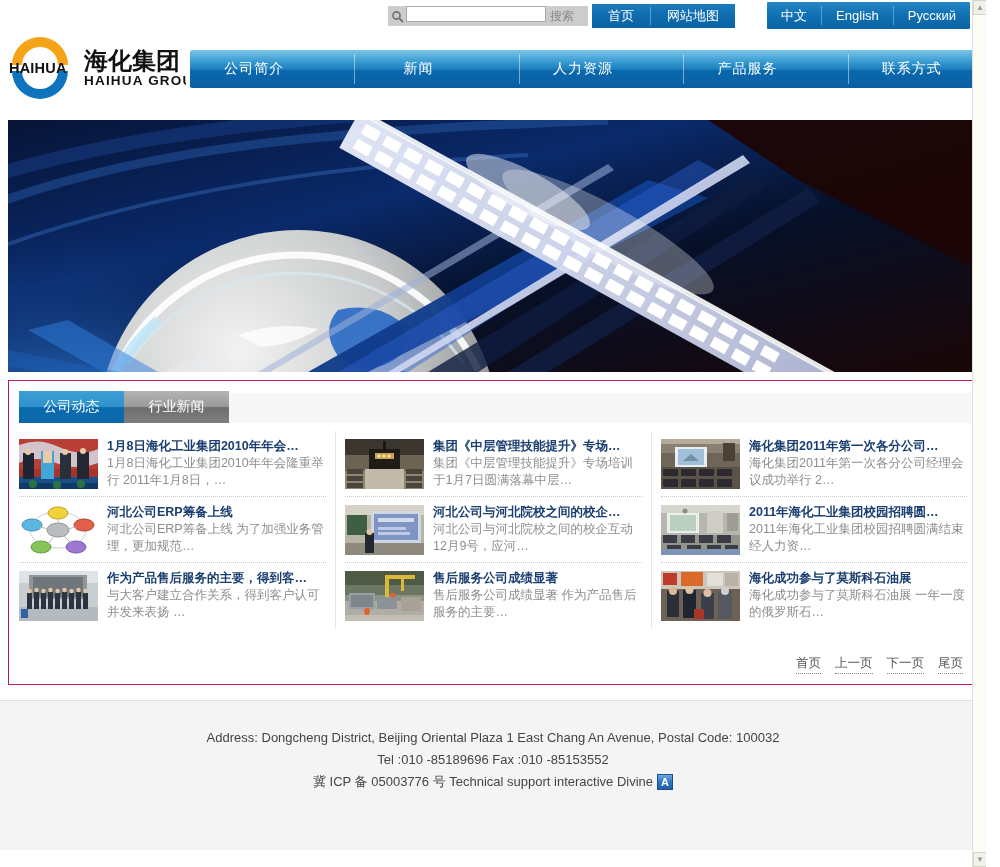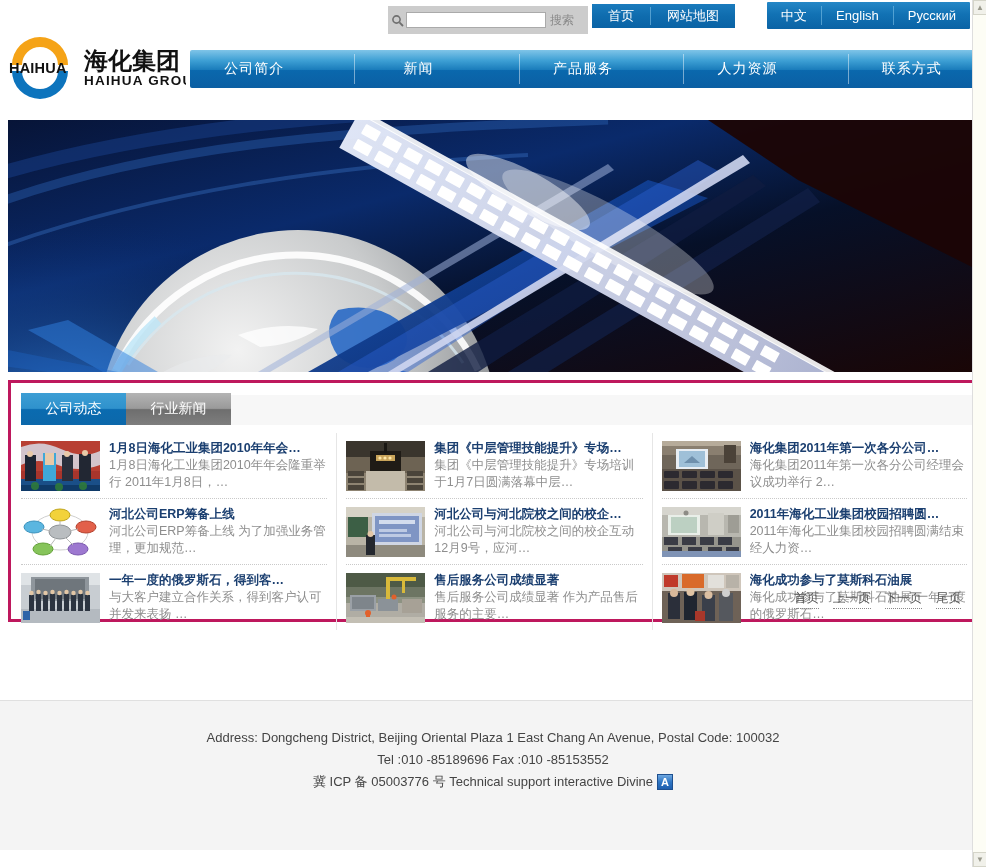--- a/index.html
+++ b/index.html
@@ -11,21 +11,21 @@
     font-size:13px;
   }
   .page { width:986px; height:867px; position:relative; overflow:hidden; background:#fff; }
 
   
   .topbar {
     height:33px; width:986px; position:relative;
   }
   .search-wrap {
     position:absolute; left:388px; top:6px;
-    height:28px; background:#cccccc; display:flex; align-items:center;
+    height:20px; background:#cccccc; display:flex; align-items:flex-start;
     padding:0; width:200px;
   }
   .search-icon {
     width:18px; height:20px; display:flex; align-items:center; justify-content:center;
     color:#7a7a7a; font-size:13px;
   }
   .search-input {
     width:140px; height:16px; border:1px solid #aaa; background:#fff;
     font-size:12px; font-family:"Liberation Sans",sans-serif; padding:0 2px;
     color:#333; outline:none;
@@ -78,22 +78,22 @@
 
   
   .banner {
     position:absolute; left:8px; top:120px; width:970px; height:252px;
     overflow:hidden; background:#04112e;
   }
   .banner svg { display:block; }
 
   
   .content {
-    position:absolute; left:8px; top:380px; width:970px; height:242px;
-    background:#fff; border:3px solid #be185d;
+    position:absolute; left:8px; top:380px; width:970px; height:305px;
+    background:#fff; border:1px solid #be185d;
   }
   .tabs {
     height:32px; display:flex; align-items:flex-end; margin:10px 0 0 10px;
   }
   .tab {
     width:105px; height:32px; display:flex; align-items:center; justify-content:center;
     color:#fff; font-size:14px; cursor:pointer; text-decoration:none;
   }
   .tab.active { background:linear-gradient(to bottom,#3d9ed4 0%, #2f92cd 48%, #0a6bb0 52%, #0c68aa 100%); }
   .tab.inactive { background:linear-gradient(to bottom,#b4b4b4 0%, #9a9a9a 48%, #6e6e6e 52%, #7e7e7e 100%); }
@@ -207,22 +207,22 @@
         <text x="3" y="36" font-family="Liberation Sans, sans-serif" font-size="14.5" font-weight="bold" fill="#111" letter-spacing="0.2">HAIHUA</text>
 
         <text x="78" y="32" font-family="DejaVu Sans, sans-serif" font-size="24" font-weight="bold" fill="#111">海化集团</text>
         <text x="78" y="48" font-family="Liberation Sans, sans-serif" font-size="13.5" font-weight="bold" fill="#111" letter-spacing="1.2">HAIHUA GROUP</text>
       </svg>
     </div>
 
     <div class="mainnav">
       <a class="item" href="#">公司简介</a>
       <a class="item" href="#">新闻</a>
+      <a class="item" href="#">人力资源</a>
       <a class="item" href="#">产品服务</a>
-      <a class="item" href="#">人力资源</a>
       <a class="item" href="#">联系方式</a>
     </div>
   </div>
 
   <div class="banner">
     <svg width="970" height="252" viewBox="0 0 970 252">
       <defs>
         <linearGradient id="bgGrad" x1="0" y1="0" x2="1" y2="1">
           <stop offset="0%" stop-color="#071437"></stop>
           <stop offset="35%" stop-color="#0a2a6b"></stop>
@@ -440,21 +440,21 @@
                   <circle cx="38.5" cy="20" r="2.2"></circle>
                   <circle cx="45.5" cy="19" r="2.2"></circle>
                 <circle cx="52.5" cy="20" r="2.2"></circle>
                   <circle cx="59.5" cy="19" r="2.2"></circle>
                   <circle cx="66.5" cy="20" r="2.2"></circle>
               </g>
               <rect x="2" y="38" width="7" height="9" fill="#2d63a8"></rect>
             </svg>
           </div>
           <div class="news-text">
-            <a class="news-title" href="#">一年一度的俄罗斯石，得到客…</a>
+            <a class="news-title" href="#">作为产品售后服务的主要，得到客…</a>
             <div class="news-desc">与大客户建立合作关系，得到客户认可并发来表扬 …</div>
           </div>
         </div>
       </div>
 
       <div class="news-col">
 
         <div class="news-item">
           <div class="thumb">
             <svg width="79" height="50" viewBox="0 0 79 50">

